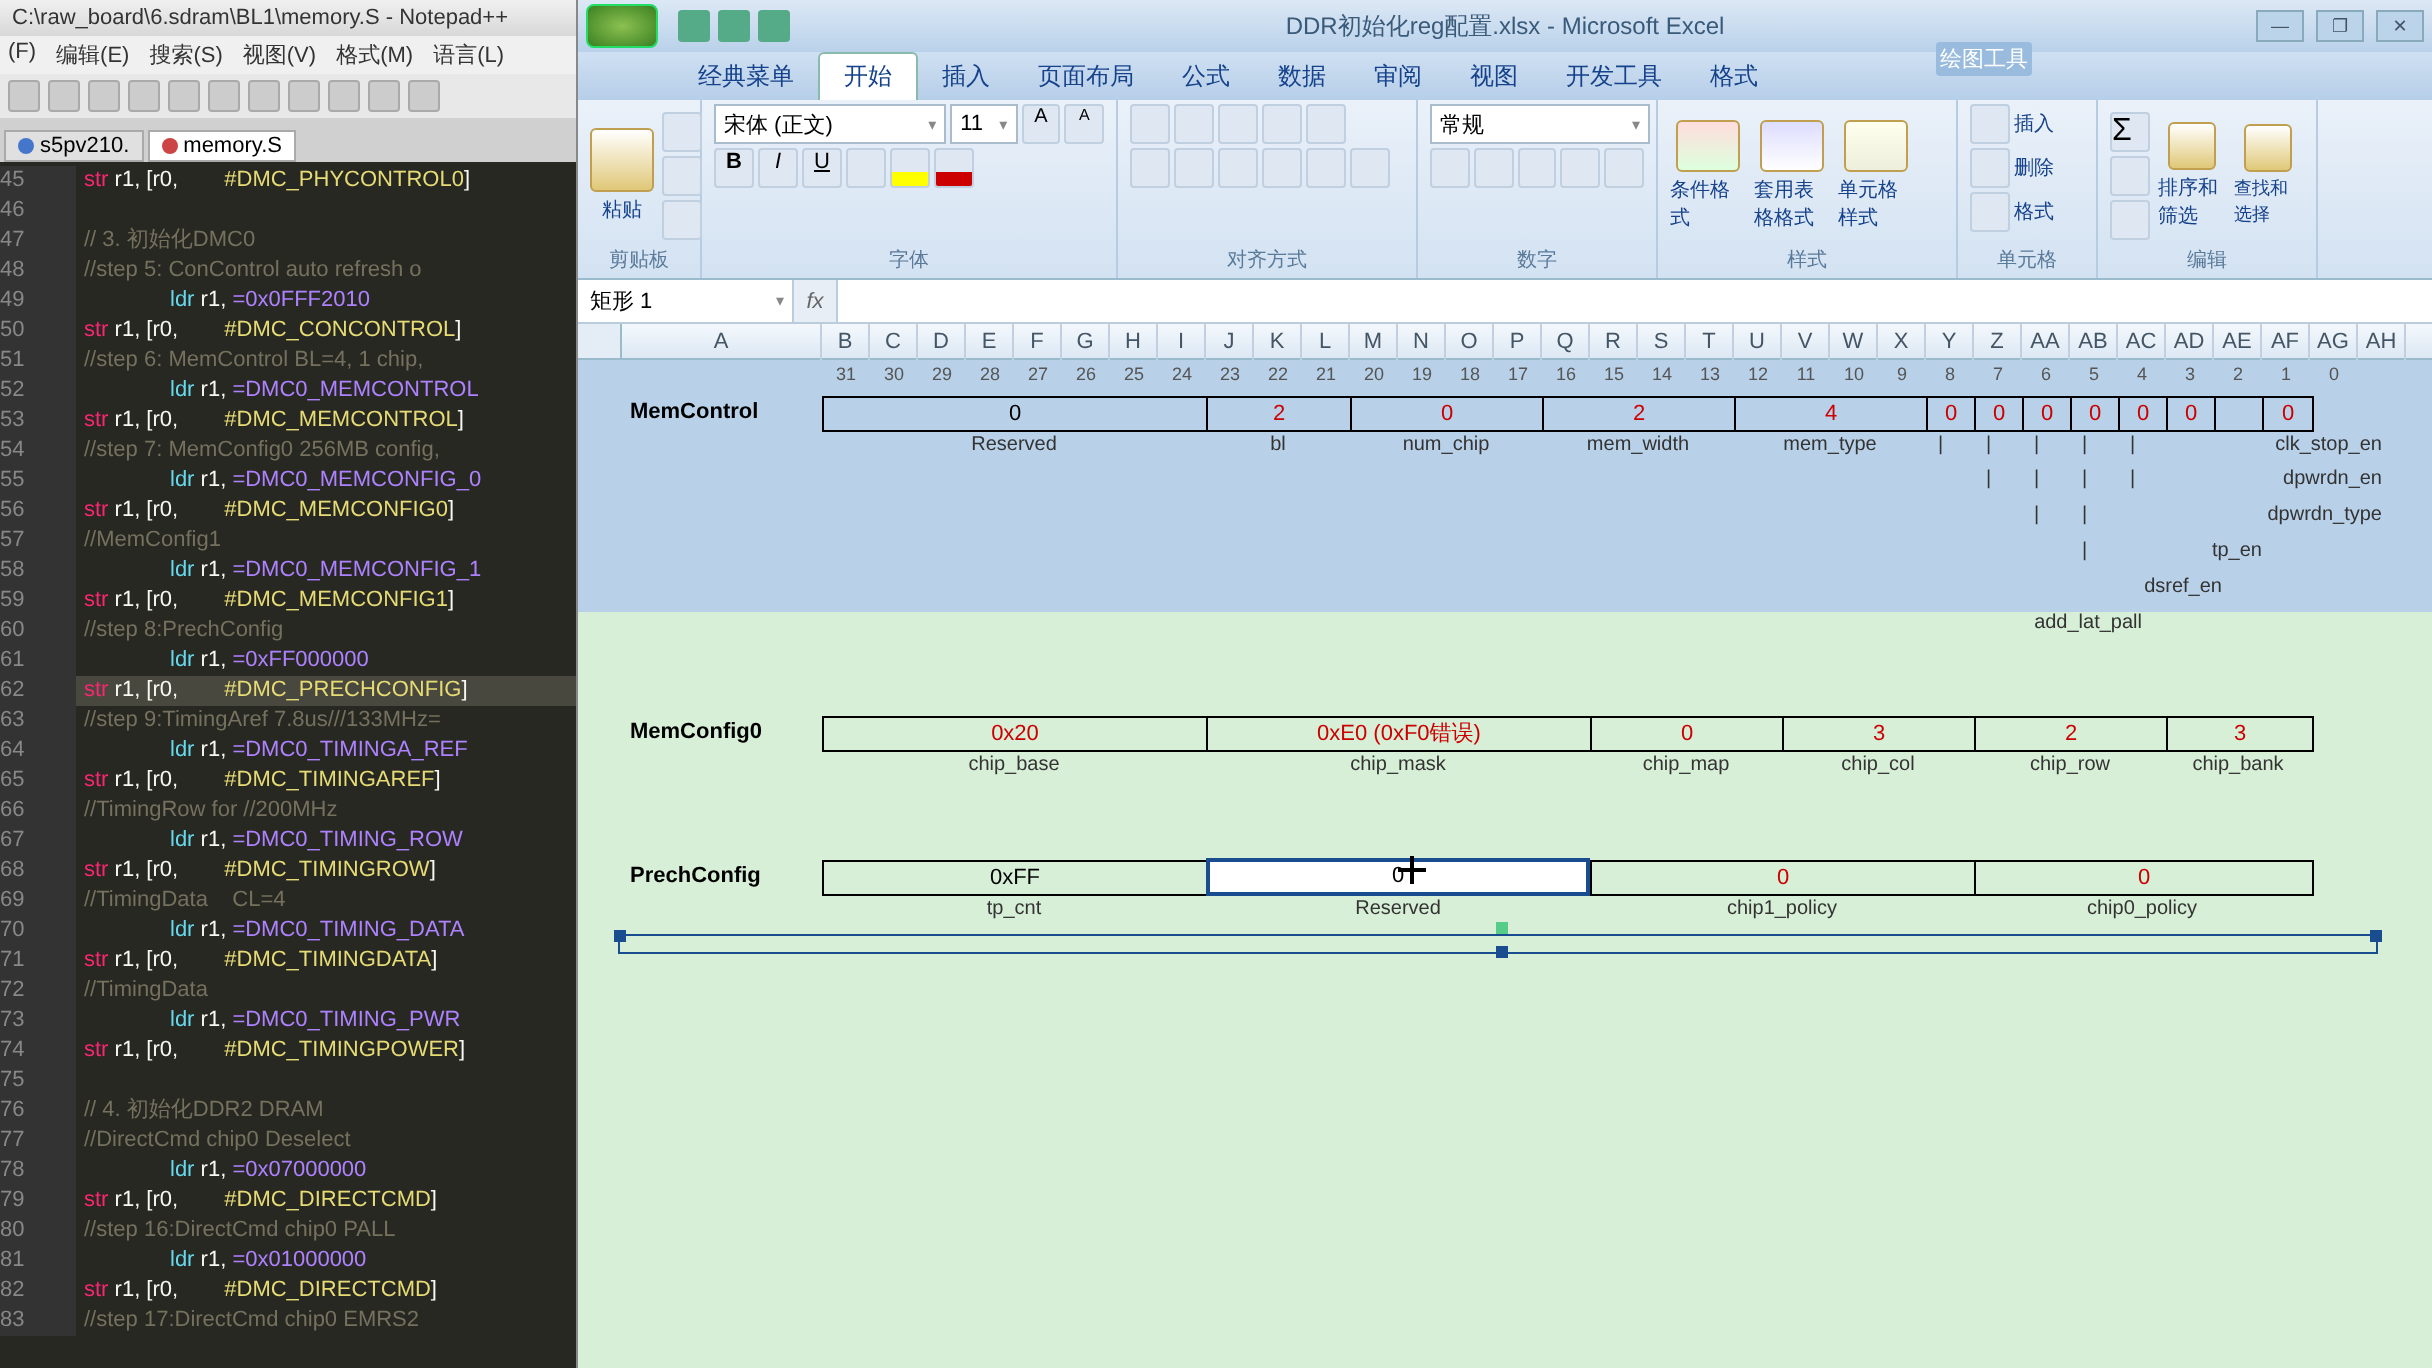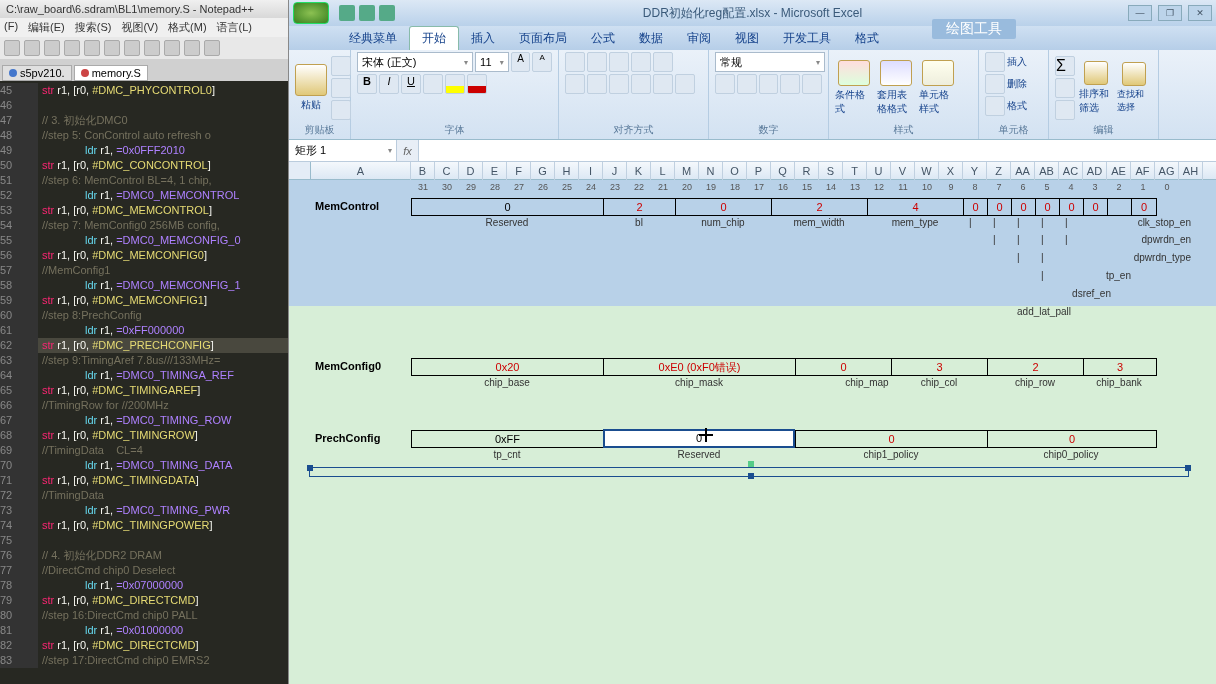--- a/index.html
+++ b/index.html
@@ -16,31 +16,31 @@
 .npp-tab.inactive { background: #e0e0e0; }
 .npp-code { flex: 1; background: #272822; color: #f8f8f2; font-family: Consolas, monospace; font-size: 11px; padding: 2px 0; overflow: hidden; }
 .npp-line { display: flex; white-space: pre; height: 15px; line-height: 15px; }
 .npp-gutter { width: 38px; padding-right: 6px; color: #888; background: #333; flex-shrink: 0; }
 .npp-txt { padding-left: 4px; flex: 1; overflow: hidden; }
 .npp-line.hl .npp-txt { background: #49483e; }
 .kw-str { color: #f92672; }
 .kw-ldr { color: #66d9ef; padding-left: 43px; }
 .kw-num { color: #ae81ff; }
 .kw-cmt { color: #75715e; }
-.kw-sym { color: #e6db74; }
+.kw-sym { color: #e6db74; margin-left: 20px; }
 
 
 .excel { flex: 1; display: flex; flex-direction: column; background: #fff; }
 .xl-title { height: 26px; background: linear-gradient(#dce8f5,#b9d1ea); display: flex; align-items: center; position: relative; }
 .xl-orb { width: 44px; height: 26px; display: flex; align-items: center; justify-content: center; }
 .xl-orb-c { width: 36px; height: 22px; background: radial-gradient(#8cc152,#3a8020); border-radius: 4px; border: 1px solid #2d6; }
 .xl-qat { display: flex; gap: 4px; margin-left: 6px; }
 .xl-qat .q { width: 16px; height: 16px; background: #5a8; border-radius: 2px; }
 .xl-title-txt { position: absolute; left: 50%; transform: translateX(-50%); font-size: 12px; color: #3a5a7a; }
-.xl-ctx { position: absolute; right: 200px; background: #9bd; padding: 1px 14px; font-size: 14px; color: #fff; border-radius: 2px; margin-top: 32px; }
+.xl-ctx { position: absolute; right: 200px; background: #9bd; padding: 1px 2px; font-size: 11px; color: #fff; border-radius: 2px; margin-top: 32px; }
 .xl-winbtns { position: absolute; right: 4px; display: flex; gap: 6px; }
 .xl-winbtns span { width: 24px; height: 16px; background: #bcd4ea; border: 1px solid #8ab; display: flex; align-items: center; justify-content: center; font-size: 9px; color: #456; }
 
 .xl-tabs { height: 24px; background: linear-gradient(#cfe0f2,#b6cee8); display: flex; align-items: flex-end; padding-left: 48px; font-size: 12px; }
 .xl-tab { padding: 3px 12px; color: #15428b; cursor: pointer; }
 .xl-tab.active { background: #fff; border: 1px solid #8ba; border-bottom: none; border-radius: 3px 3px 0 0; }
 
 .xl-ribbon { height: 90px; background: linear-gradient(#eaf1f9,#d3e2f2); border-bottom: 1px solid #9bc; display: flex; }
 .rgroup { border-right: 1px solid #b5cce2; padding: 2px 6px; display: flex; flex-direction: column; justify-content: space-between; }
 .rgroup-lbl { text-align: center; font-size: 10px; color: #5a7a9a; }
@@ -494,21 +494,21 @@
       <div class="regbox" id="memconfig0-box" style="left:100px;top:178px;height:18px;background:#d7eed7">
           <div class="seg" style="width: 192px; color: rgb(204, 0, 0);">0x20</div>
           <div class="seg" style="width: 192px; color: rgb(204, 0, 0);">0xE0  (0xF0错误)</div>
           <div class="seg" style="width: 96px; color: rgb(204, 0, 0);">0</div>
           <div class="seg" style="width: 96px; color: rgb(204, 0, 0);">3</div>
           <div class="seg" style="width: 96px; color: rgb(204, 0, 0);">2</div>
           <div class="seg" style="width: 72px; color: rgb(204, 0, 0);">3</div>
         </div>
       <div class="sublabel" style="left:100px;top:197px;width:192px">chip_base</div>
       <div class="sublabel" style="left:292px;top:197px;width:192px">chip_mask</div>
-      <div class="sublabel" style="left:508px;top:197px;width:96px">chip_map</div>
+      <div class="sublabel" style="left:484px;top:197px;width:96px">chip_map</div>
       <div class="sublabel" style="left:580px;top:197px;width:96px">chip_col</div>
       <div class="sublabel" style="left:676px;top:197px;width:96px">chip_row</div>
       <div class="sublabel" style="left:772px;top:197px;width:72px">chip_bank</div>
 
       <div class="reglabel" style="left:4px;top:252px">PrechConfig</div>
       <div class="regbox" id="prechconfig-box" style="left:100px;top:250px;height:18px;background:#d7eed7">
           <div class="seg" style="width: 192px; color: rgb(0, 0, 0);">0xFF</div>
           <div class="seg" style="width: 192px; color: rgb(0, 0, 0); background: rgb(253, 233, 217);">0</div>
           <div class="seg" style="width: 192px; color: rgb(204, 0, 0);">0</div>
           <div class="seg" style="width: 168px; color: rgb(204, 0, 0);">0</div>

